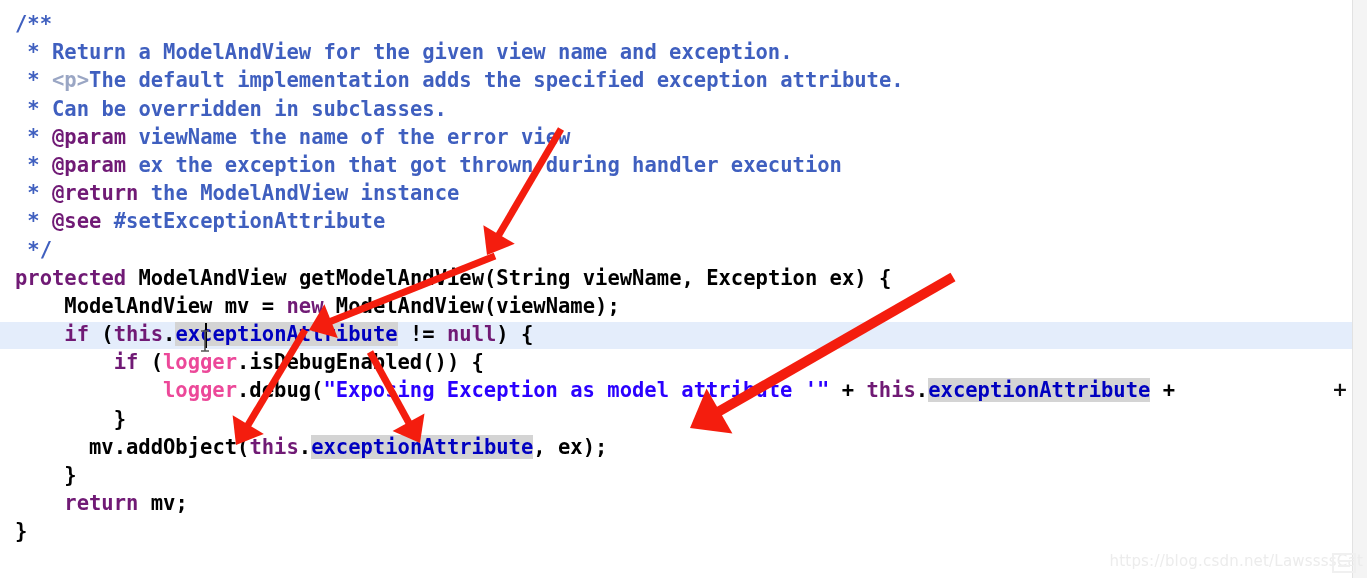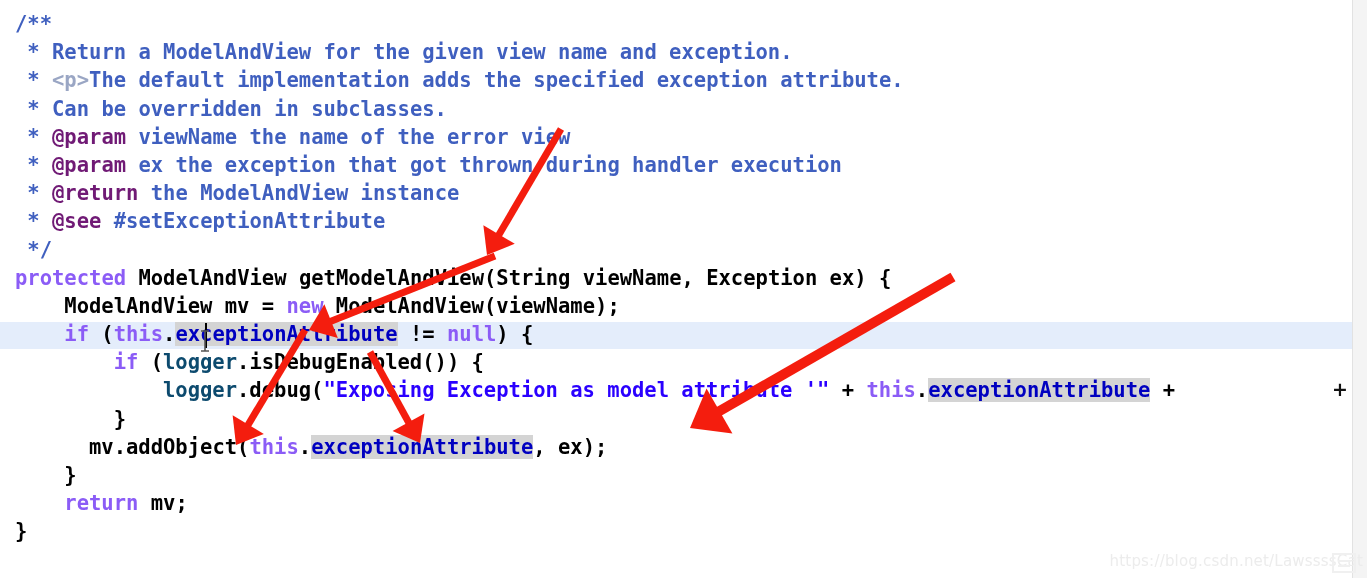--- a/index.html
+++ b/index.html
@@ -78,22 +78,22 @@
     font-size: 19px;
     font-weight: bold;
     line-height: 16px;
     text-align: center;
   }
 
   
   .cm  { color: #3f5fbf; }            
   .tag { color: #701a75; }            
   .htm { color: #9aa6c4; }            
-  .kw  { color: #8b5cf6; }            
-  .fld { color: #0c4a6e; }            
+  .kw  { color: #701a75; }            
+  .fld { color: #ec4899; }            
   .str { color: #2a00ff; }            
   .pl  { color: #000000; }            
 
   
   .occ {
     background: #d4d4d4;
     color: #0000c0;
   }
 
   

